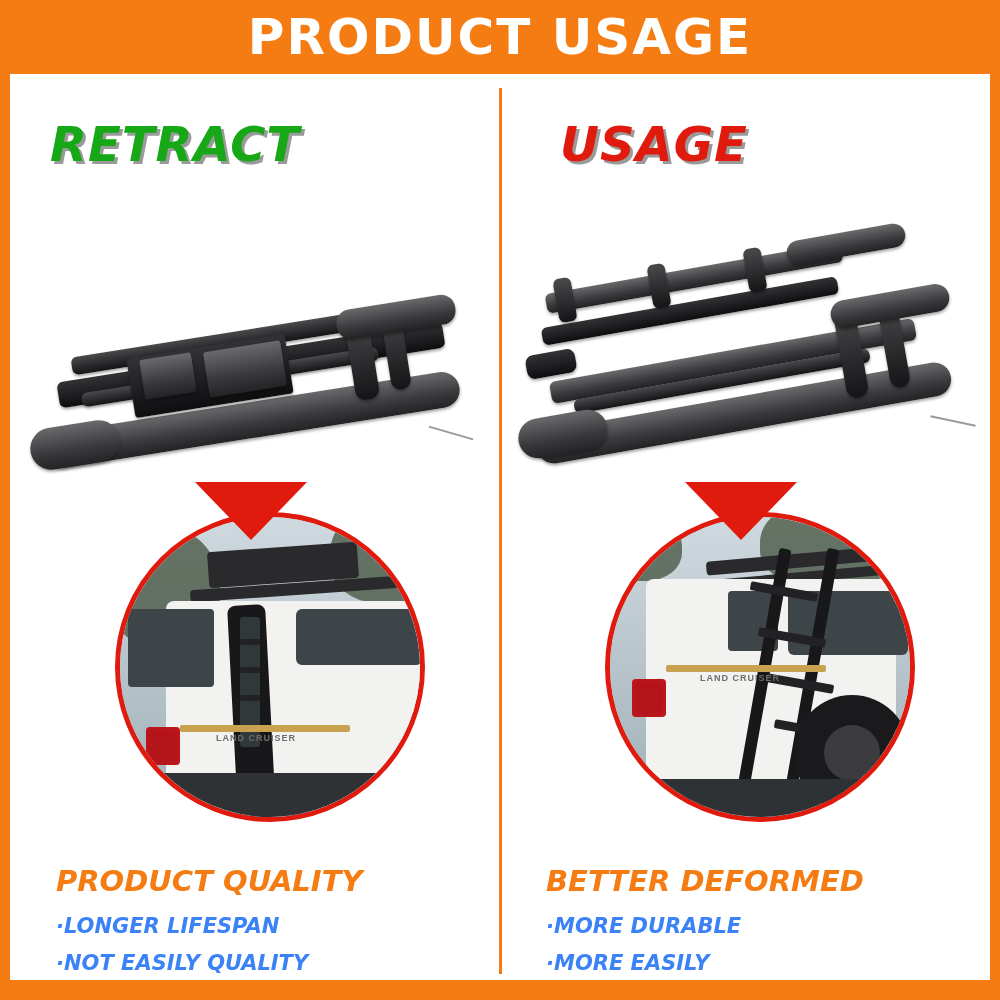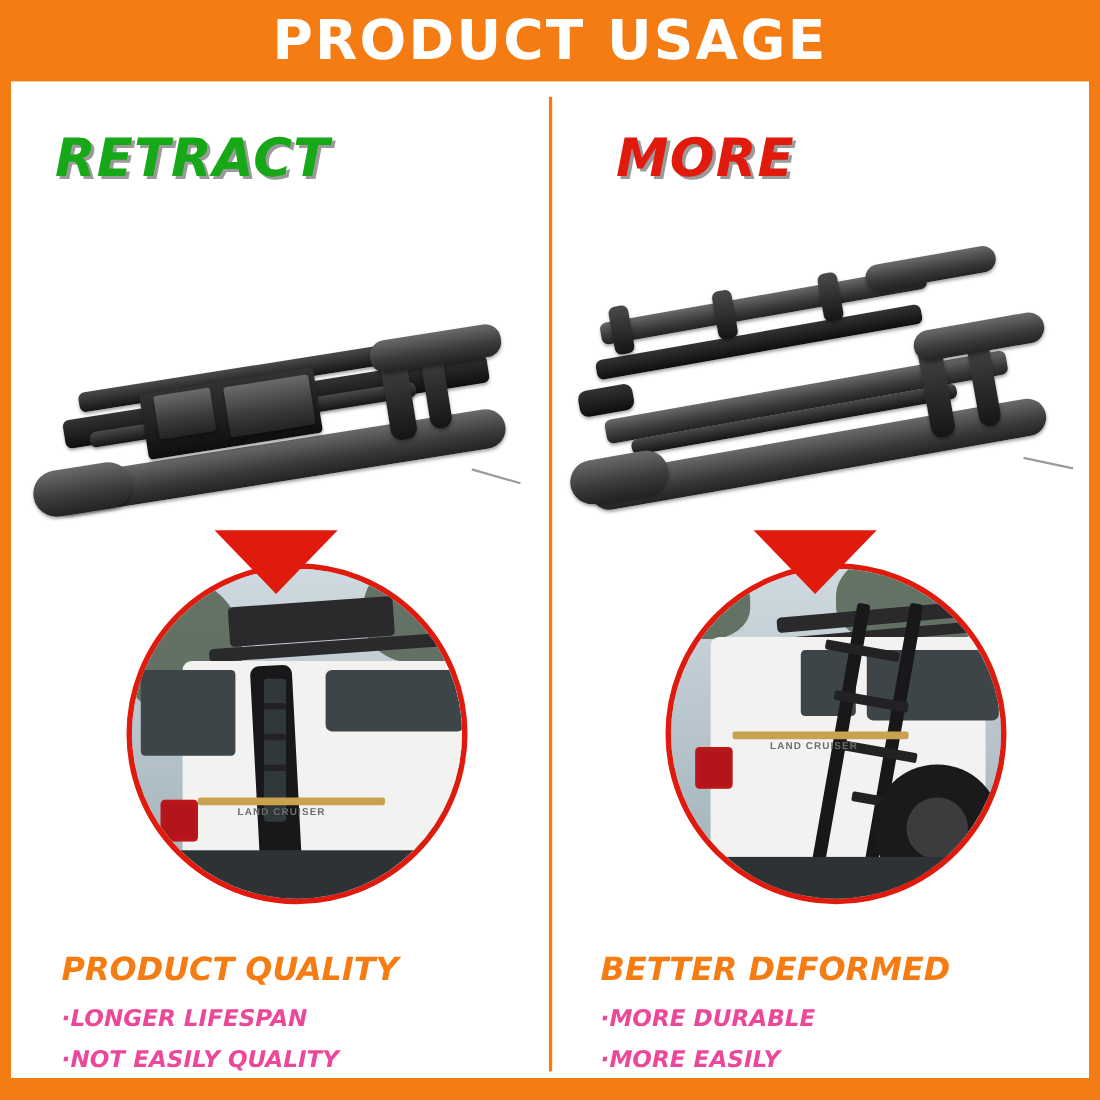--- a/index.html
+++ b/index.html
@@ -222,21 +222,21 @@
     font-weight: bold;
     font-style: italic;
     color: #F47C12;
     font-family: "DejaVu Sans", sans-serif;
     margin-bottom: 16px;
   }
   .bullet {
     font-size: 21px;
     font-weight: bold;
     font-style: italic;
-    color: #ec4899;
+    color: #3b82f6;
     font-family: "DejaVu Sans", sans-serif;
     margin-bottom: 13px;
   }
 </style>
 </head>
 <body>
 
 <div class="page">
 
   <div class="header">
@@ -305,21 +305,21 @@
 
       <div class="caption">
         <div class="caption-title">PRODUCT QUALITY</div>
         <div class="bullet">·LONGER LIFESPAN</div>
         <div class="bullet">·NOT EASILY QUALITY</div>
       </div>
     </div>
 
     <div class="panel">
 
-      <div class="panel-title title-open">MORE</div>
+      <div class="panel-title title-open">USAGE</div>
 
       <div class="product-photo">
 
         <div class="bar bar-light" style="left:44px; top:44px; width:300px; height:20px; transform: rotate(-10deg);"></div>
         <div class="bar bar-dark" style="left:40px; top:78px; width:300px; height:18px; transform: rotate(-10deg);"></div>
         <div class="bar" style="left:56px; top:54px; width:18px; height:44px; transform: rotate(-10deg);"></div>
         <div class="bar" style="left:150px; top:40px; width:18px; height:44px; transform: rotate(-10deg);"></div>
         <div class="bar" style="left:246px; top:24px; width:18px; height:44px; transform: rotate(-10deg);"></div>
 
         <div class="bar bar-light" style="left:286px; top:8px; width:120px; height:24px; transform: rotate(-10deg); border-radius:12px;"></div>

